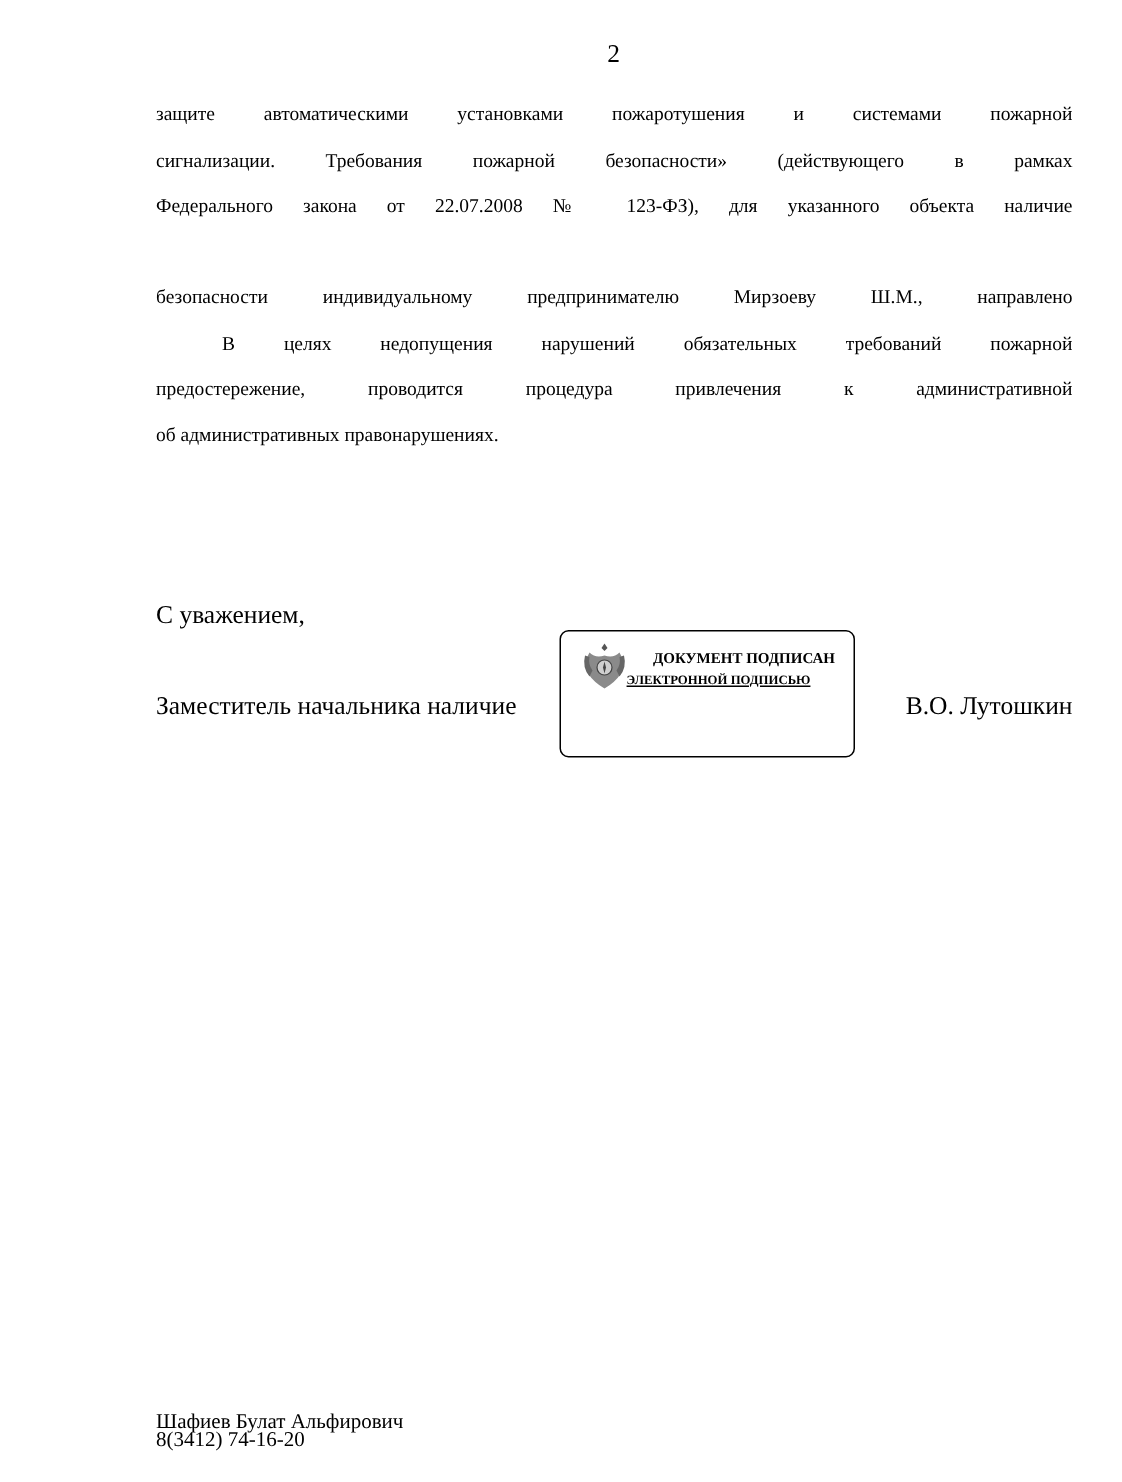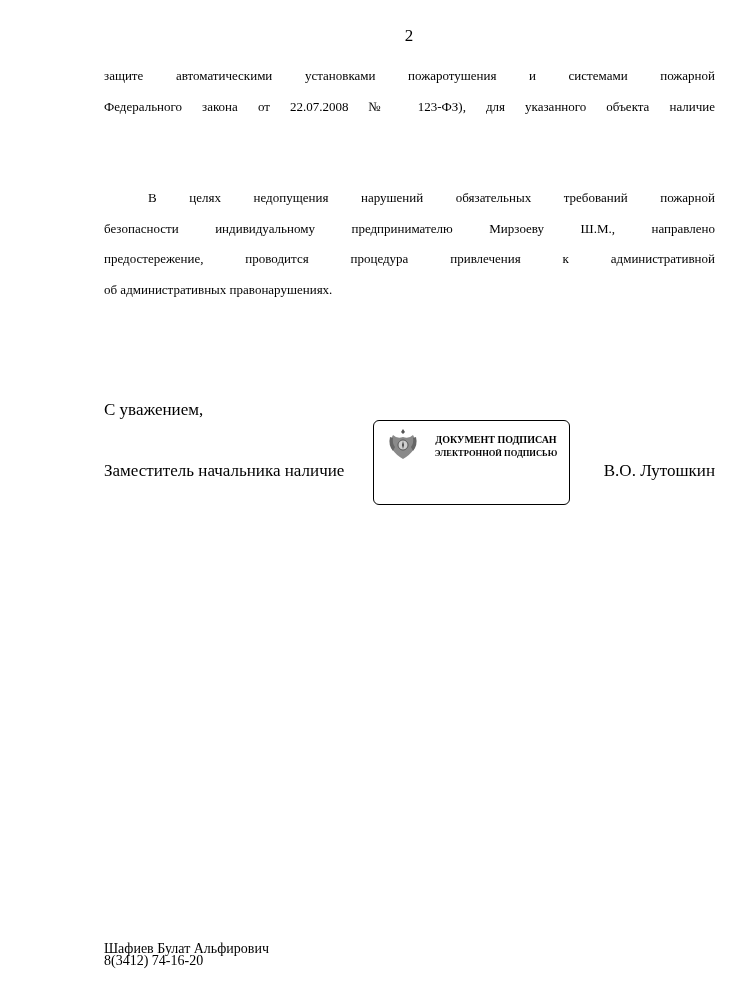--- a/index.html
+++ b/index.html
@@ -14,38 +14,39 @@
   #p2 { top:183px; }
   .indent { padding-left:44px; }
   .greet { position:absolute; top:400px; left:104px; font-size:17px; }
   .position { position:absolute; top:461px; left:104px; font-size:17px; }
   .signer { position:absolute; top:461px; right:33px; font-size:17px; }
   .stamp { position:absolute; left:373px; top:420px; width:197px; height:85px;
            border:1.5px solid #000; border-radius:6px; box-sizing:border-box; }
   .stamp .emblem { position:absolute; left:13px; top:6px; width:32px; height:34px; }
   .stamp .t1 { position:absolute; left:52px; top:13px; width:140px; text-align:center;
                font-size:10px; font-weight:bold; }
-  .stamp .t2 { position:absolute; left:52px; top:27px; width:140px; text-align:center;
-               font-size:8.5px; font-weight:bold; }
+  .stamp .t2 { position:absolute; left:35px; top:27px; width:140px; text-align:center;
+               font-size:8.5px; font-weight:bold;text-decoration:underline; }
   .stamp .info { position:absolute; left:9px; top:50px; font-size:7px; line-height:10px; color:#222; }
   .footer { position:absolute; left:104px; top:943px; font-size:14px; line-height:12px; }
 </style>
 </head>
 <body>
 
 <div class="pagenum">2</div>
 
 <div class="para" id="p1">
   <span class="line">защите автоматическими установками пожаротушения и системами пожарной</span>
+  <span class="line">сигнализации. Требования пожарной безопасности» (действующего в рамках</span>
   <span class="line">Федерального закона от 22.07.2008 № 123-ФЗ), для указанного объекта наличие</span>
 </div>
 
 <div class="para" id="p2">
+  <span class="line">безопасности индивидуальному предпринимателю Мирзоеву Ш.М., направлено</span>
   <span class="line indent">В целях недопущения нарушений обязательных требований пожарной</span>
-  <span class="line">безопасности индивидуальному предпринимателю Мирзоеву Ш.М., направлено</span>
   <span class="line">предостережение, проводится процедура привлечения к административной</span>
   <span class="line last">об административных правонарушениях.</span>
 </div>
 
 <div class="greet">С уважением,</div>
 <div class="position">Заместитель начальника наличие</div>
 <div class="signer">В.О. Лутошкин</div>
 
 <div class="stamp">
   <svg class="emblem" viewBox="0 0 32 34">

